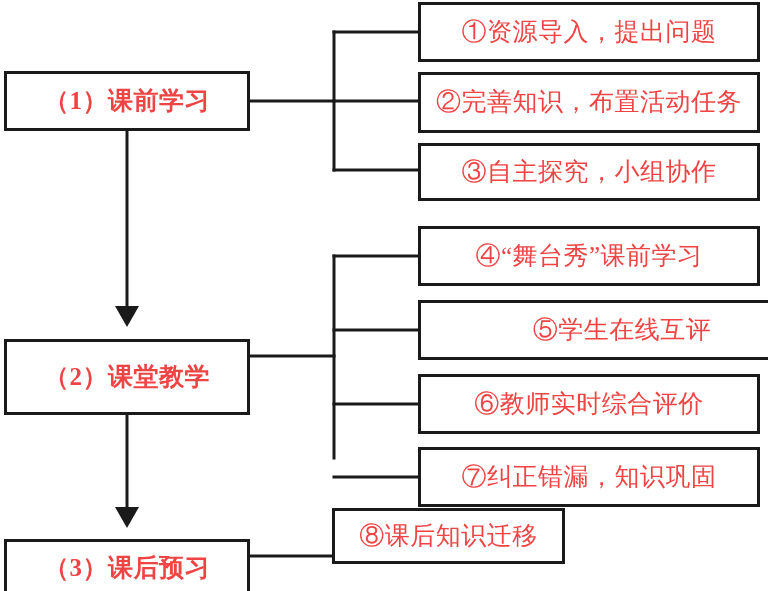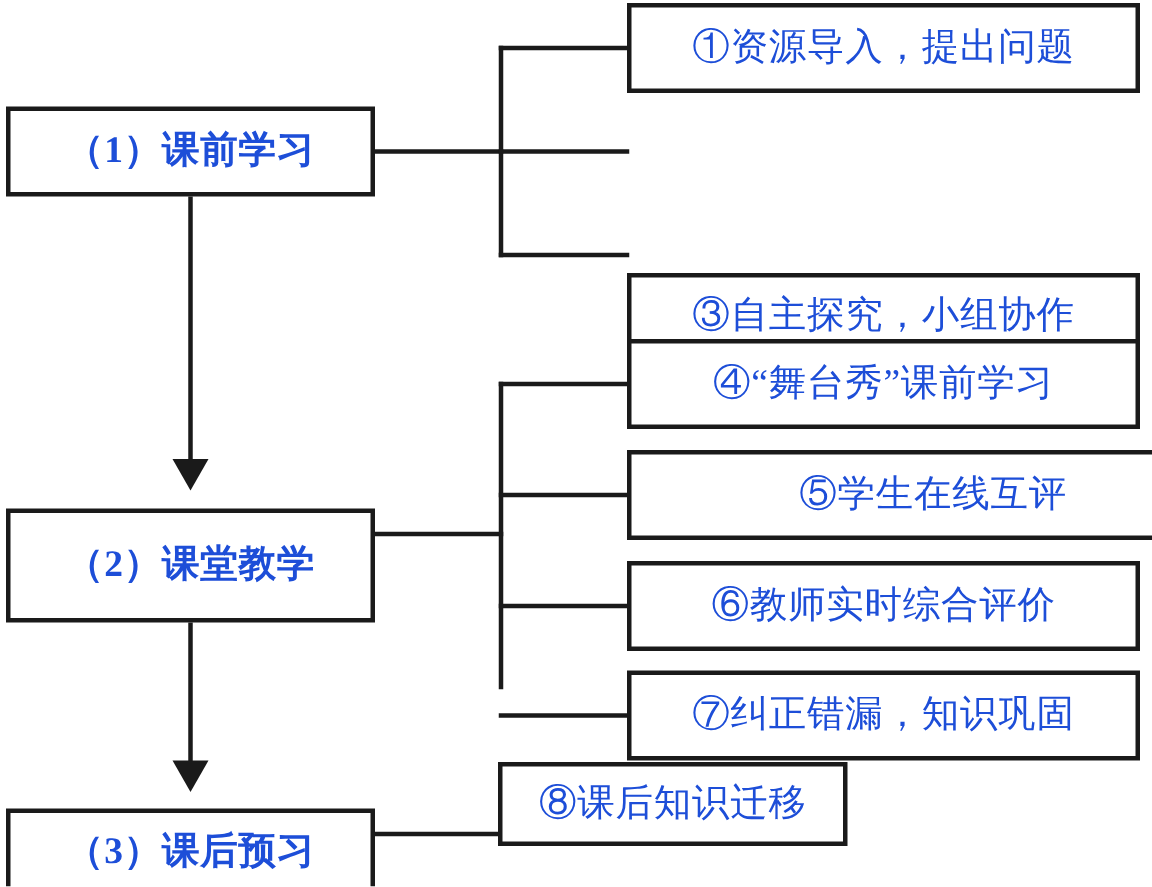--- a/index.html
+++ b/index.html
@@ -27,21 +27,21 @@
   }
   .node {
     position: absolute;
     box-sizing: border-box;
     background: #ffffff;
     border: 3px solid #1a1a1a;
     display: flex;
     align-items: center;
     justify-content: center;
     text-align: center;
-    color: #1d4ed8;
+    color: #ef4444;
     letter-spacing: 0.5px;
     line-height: 1.15;
     z-index: 2;
   }
   .node.stage {
     font-size: 25px;
     font-weight: 700;
     text-align: center;
   }
   .node.step {
@@ -95,22 +95,25 @@
   </div>
 
   <div class="node stage" style="left:4px; top:527px; width:246px; height:58px;margin-top:12px;">
     <span class="node-label">（3）课后预习</span>
   </div>
 
   <div class="node step" style="left:418px; top:2px; width:342px; height:60px;">
     <span class="node-label">①资源导入，提出问题</span>
   </div>
 
+  <div class="node step" style="left:418px; top:72px; width:342px; height:61px;">
+    <span class="node-label">②完善知识，布置活动任务</span>
+  </div>
 
-  <div class="node step" style="left:418px; top:143px; width:342px; height:58px;margin-top:39px;">
+  <div class="node step" style="left:418px; top:143px; width:342px; height:58px;">
     <span class="node-label">③自主探究，小组协作</span>
   </div>
 
   <div class="node step" style="left:418px; top:226px; width:342px; height:60px;">
     <span class="node-label">④“舞台秀”课前学习</span>
   </div>
 
   <div class="node step" style="left:418px; top:300px; width:408px; height:60px;">
     <span class="node-label">⑤学生在线互评</span>
   </div>

